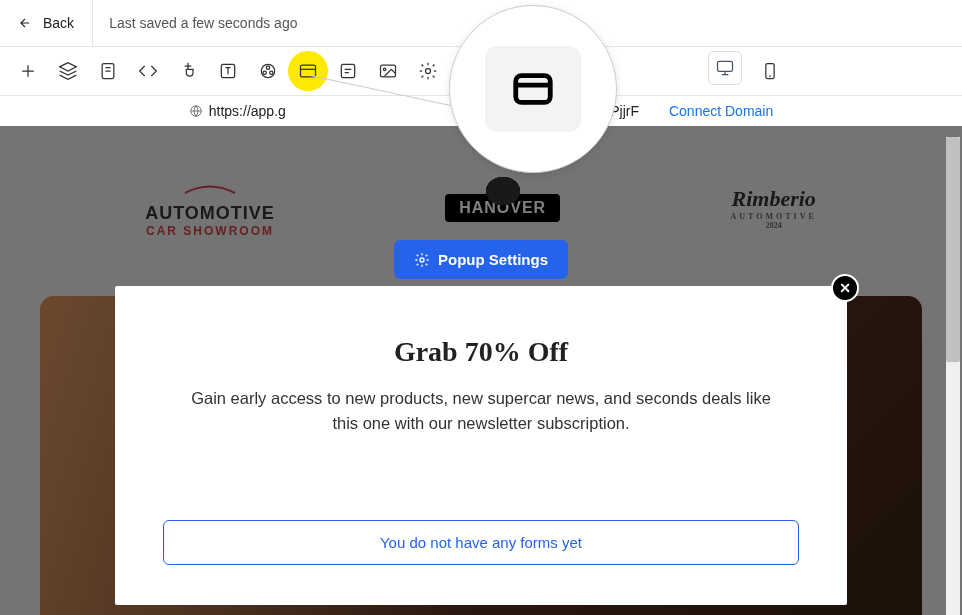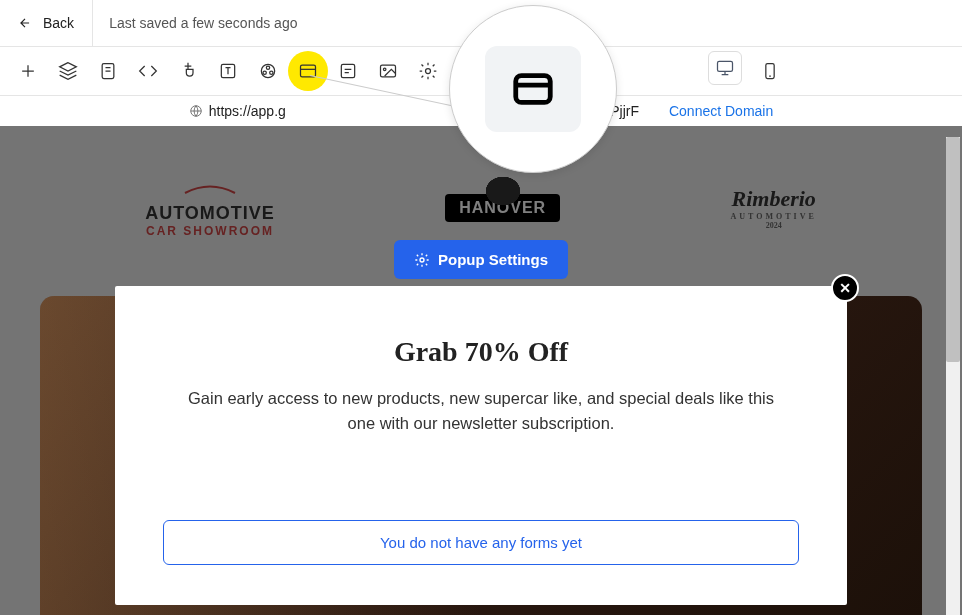--- a/index.html
+++ b/index.html
@@ -207,20 +207,20 @@
   <div class="dark-panel">
     
     
   </div>
 
   <div class="modal">
     <div class="modal-close">
       <span>✕</span>
     </div>
     <h2 class="modal-title">Grab 70% Off</h2>
-    <p class="modal-desc">Gain early access to new products, new supercar like, and special deals like this one with our newsletter subscription.</p>
+    <p class="modal-desc">Gain early access to new products, new supercar news, and seconds deals like this one with our newsletter subscription.</p>
     <button class="modal-btn">You do not have any forms yet</button>
   </div>
 </div>
 
 <div class="scrollbar">
   <div class="scrollbar-thumb"></div>
 </div>
 
 </body></html>

